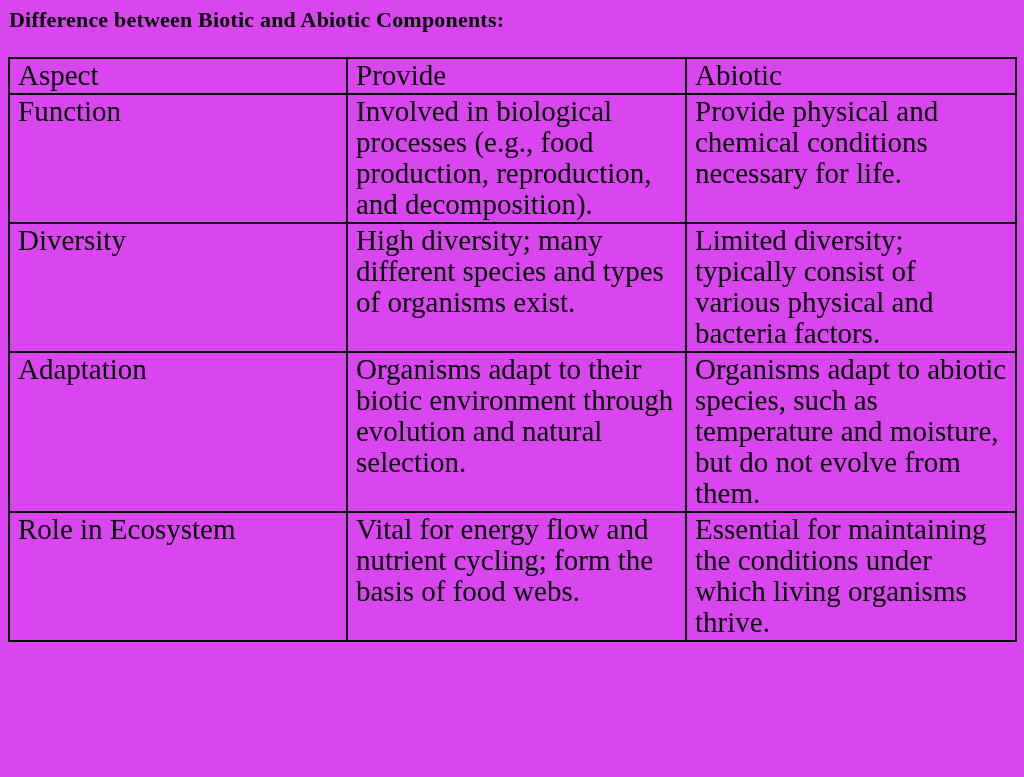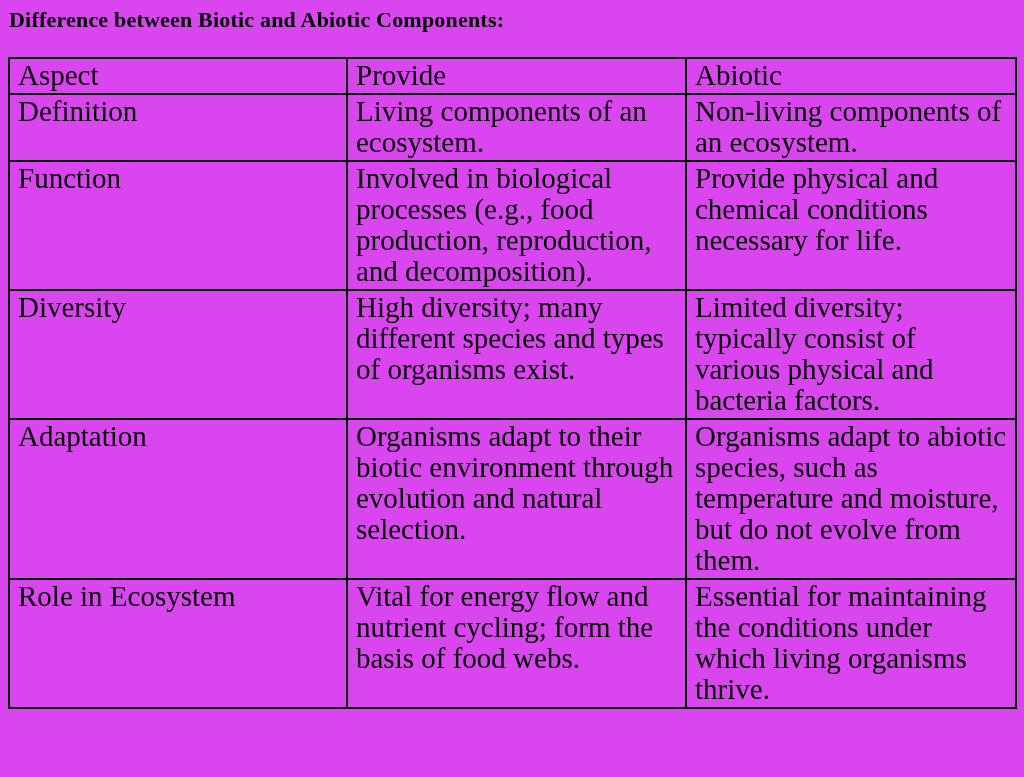--- a/index.html
+++ b/index.html
@@ -66,25 +66,20 @@
       <col class="c-abiotic">
     </colgroup>
     <thead>
       <tr class="header-row">
         <th>Aspect</th>
         <th>Provide</th>
         <th>Abiotic</th>
       </tr>
     </thead>
     <tbody>
-        <tr style="height: 65px;">
-          <td class="aspect-cell">Definition</td>
-          <td>Living components of an ecosystem.</td>
-          <td>Non-living components of an ecosystem.</td>
-        </tr>
         <tr style="height: 124px;">
           <td class="aspect-cell v-middle">Function</td>
           <td>Involved in biological processes (e.g., food production, reproduction, and decomposition).</td>
           <td>Provide physical and chemical conditions necessary for life.</td>
         </tr>
         <tr style="height: 95px;">
           <td class="aspect-cell">Diversity</td>
           <td>High diversity; many different species and types of organisms exist.</td>
           <td>Limited diversity; typically consist of various physical and bacteria factors.</td>
         </tr>

